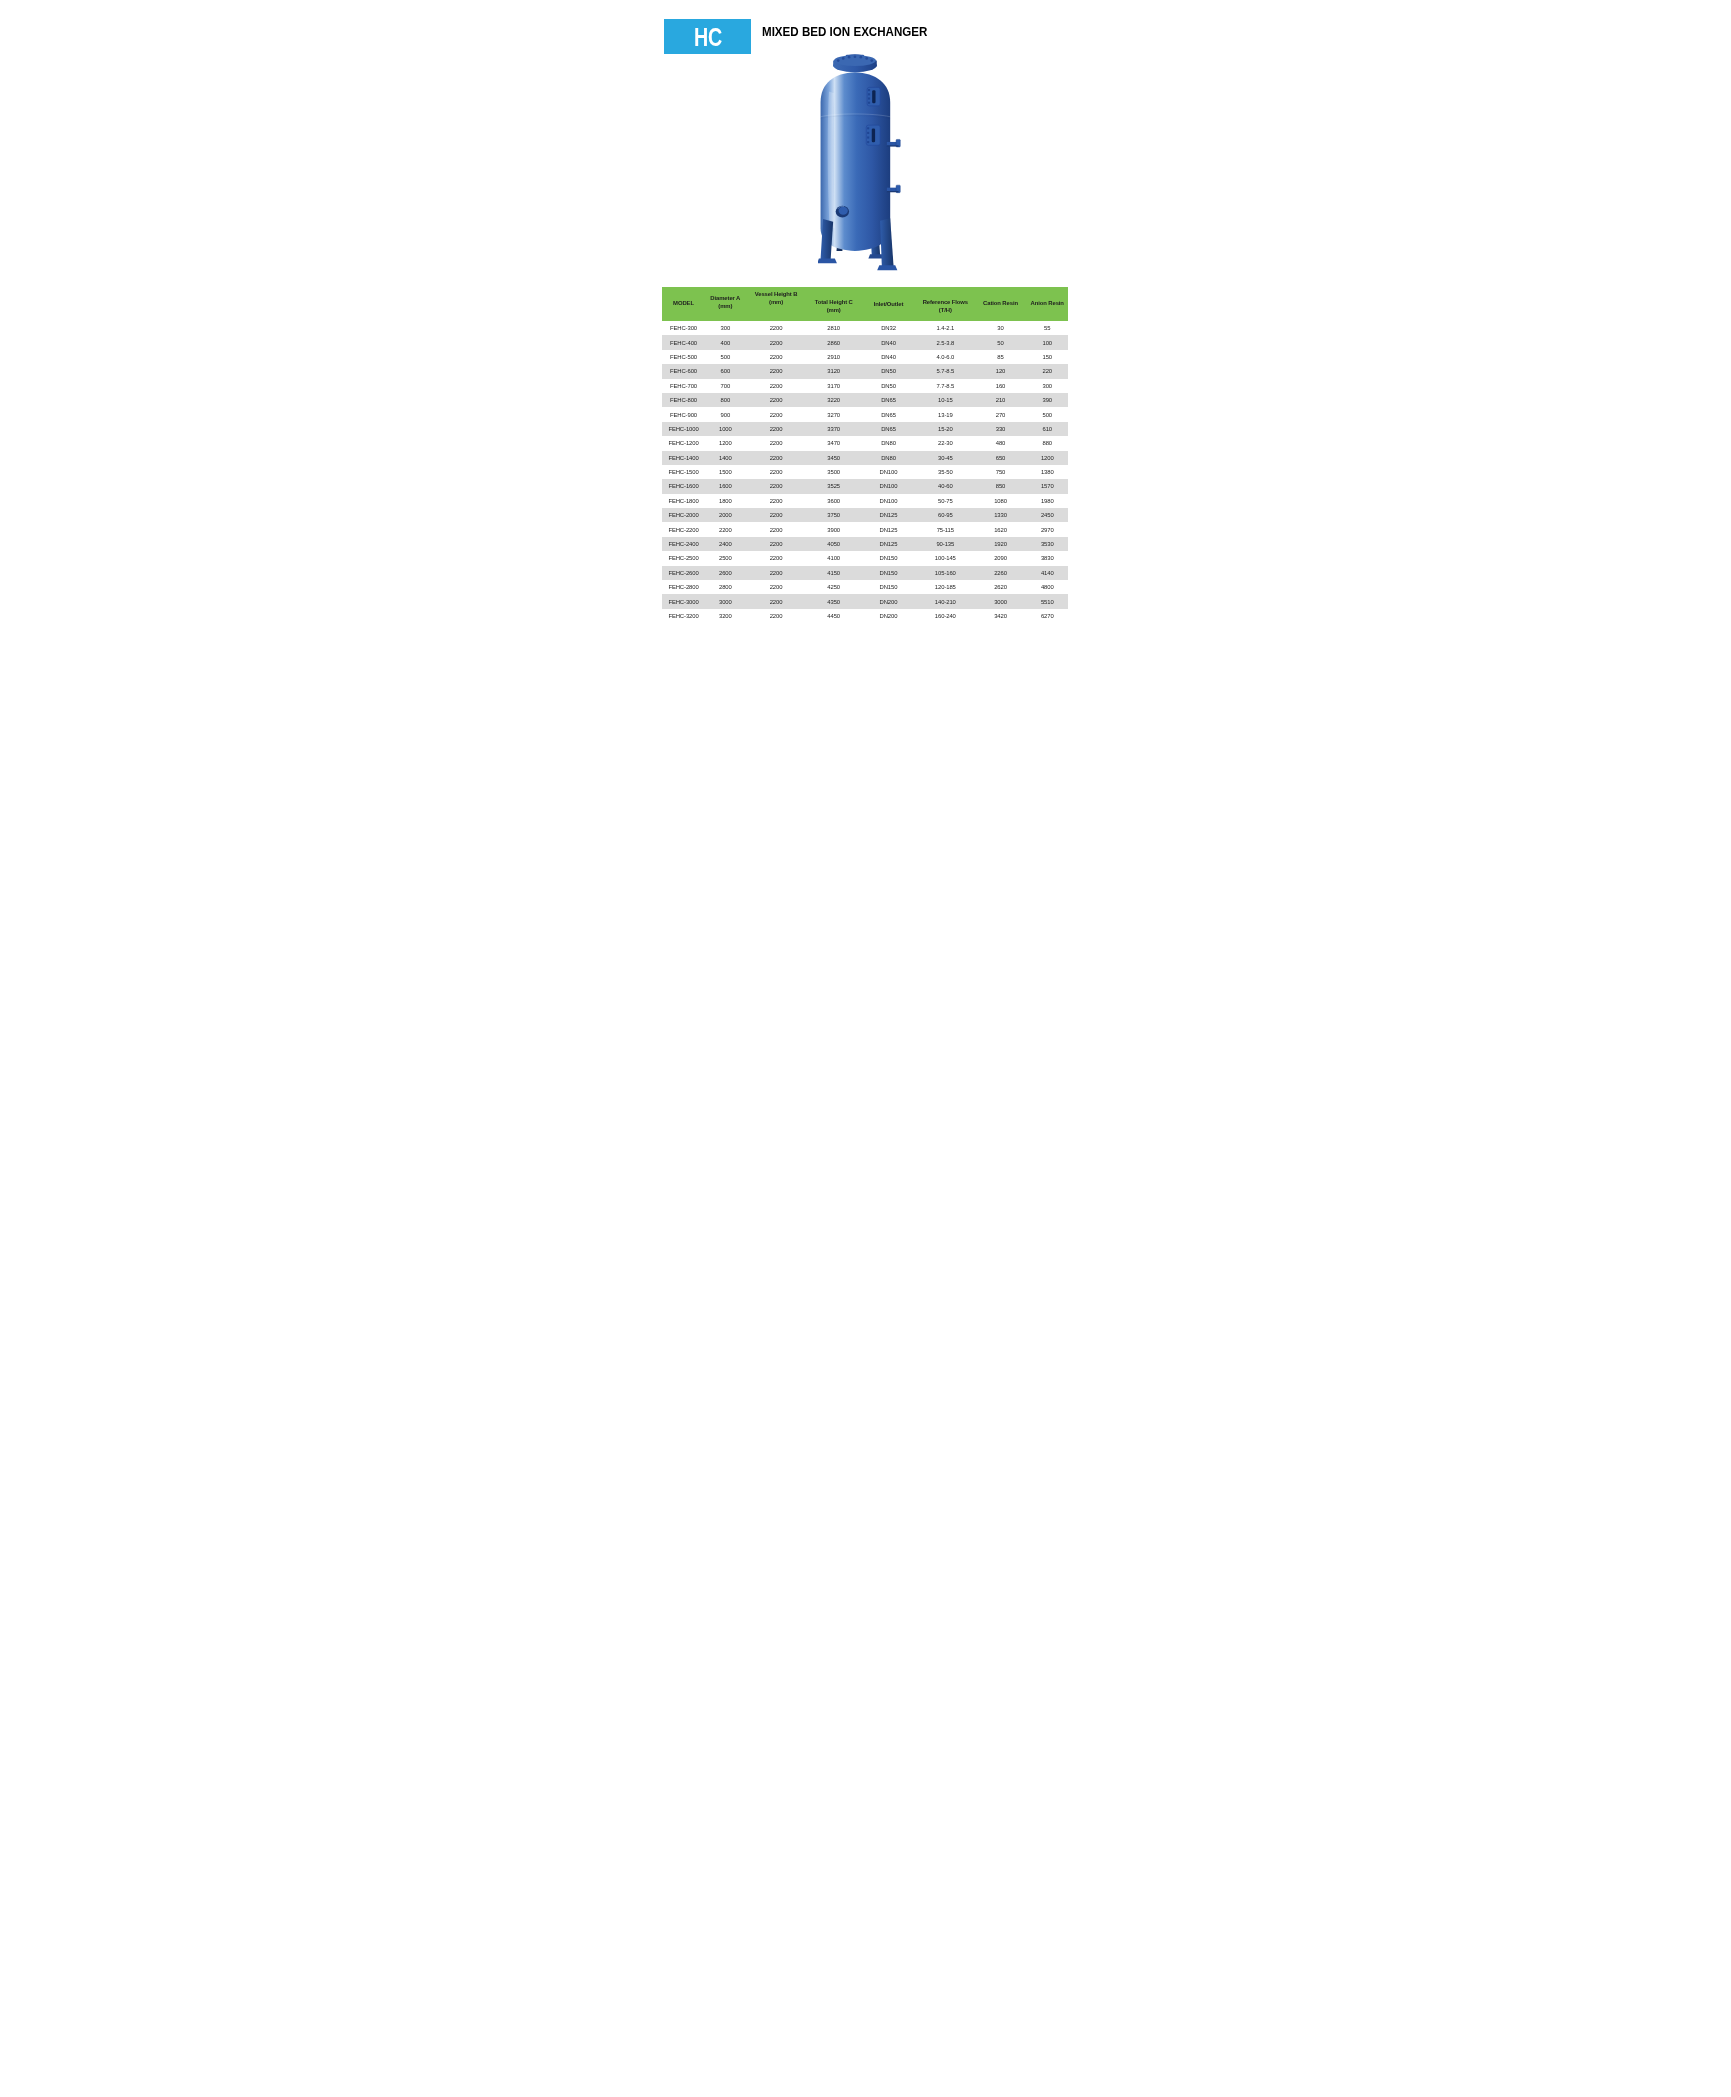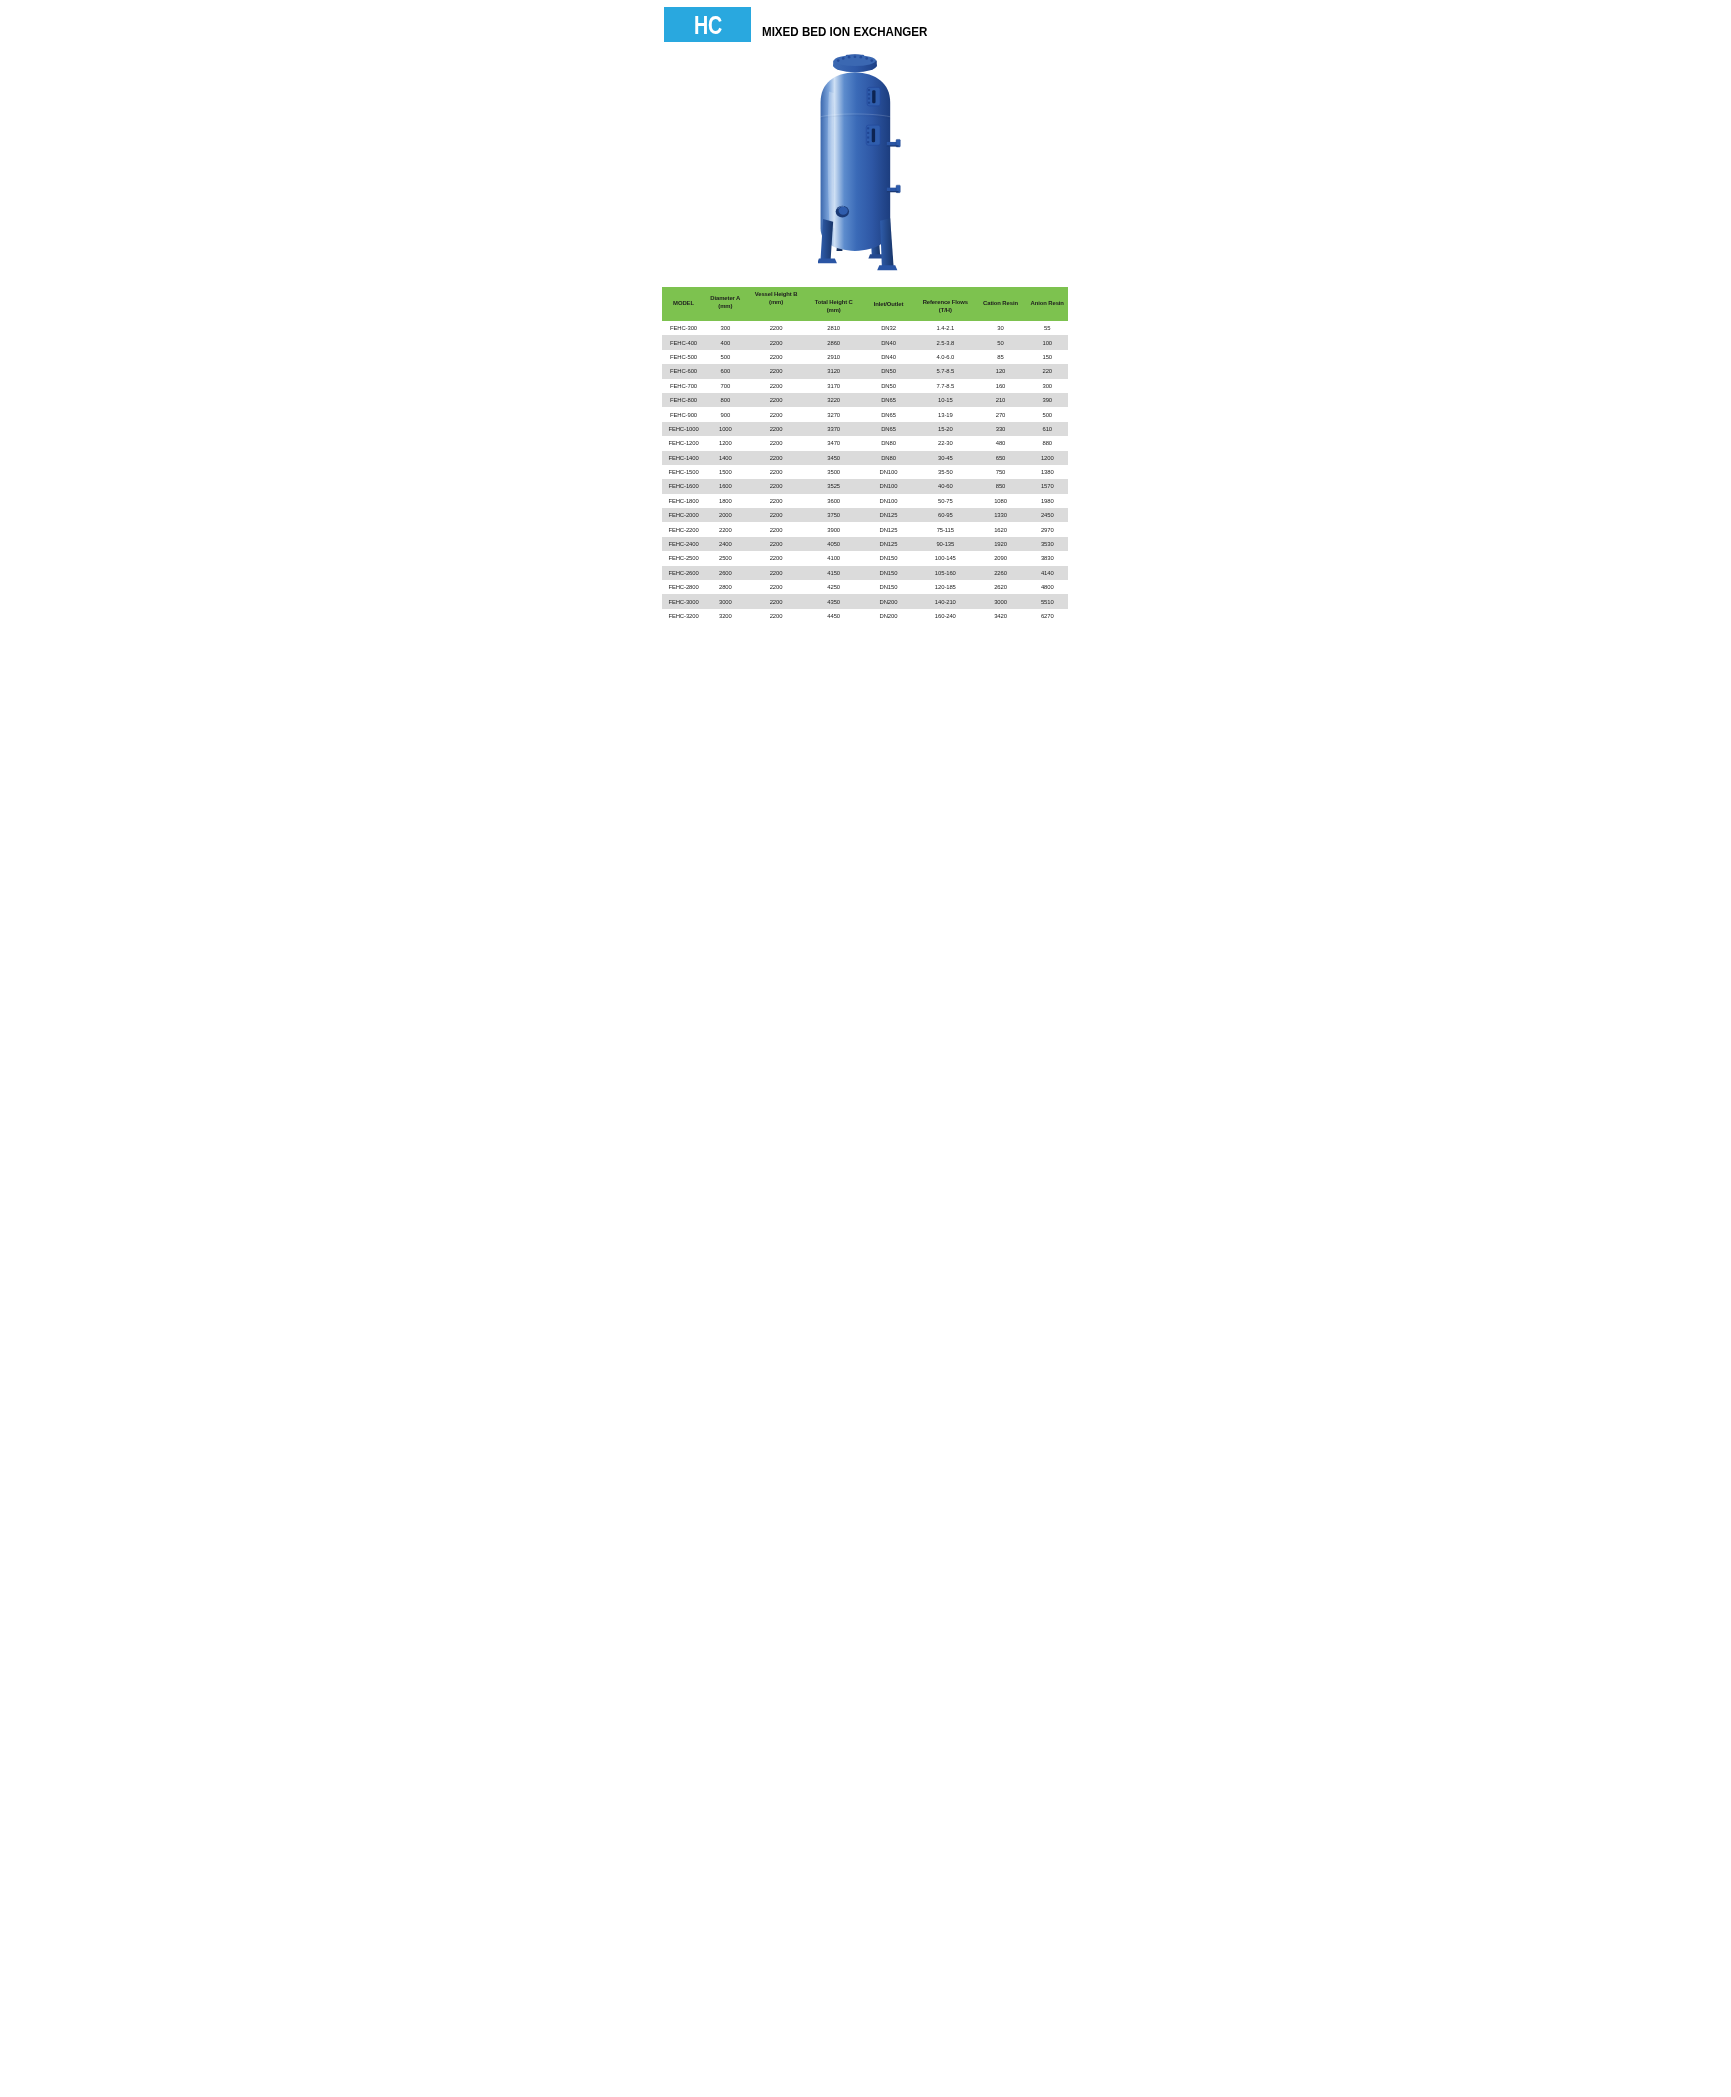--- a/index.html
+++ b/index.html
@@ -17,21 +17,21 @@
     width: 433px;
     height: 630px;
     margin: 0 auto;
     background: #ffffff;
     overflow: hidden;
   }
 
   
   .logo-box {
     position: absolute;
-    left: 15px; top: 7px;
+    left: 15px; top: 19px;
     width: 87px; height: 35px;
     background: var(--logo-blue);
     display: flex; align-items: center; justify-content: center;
   }
   .logo-text {
     color: #ffffff;
     font-weight: bold;
     font-size: 24px;
     letter-spacing: -0.4px;
     transform: scale(0.82, 1.08);

